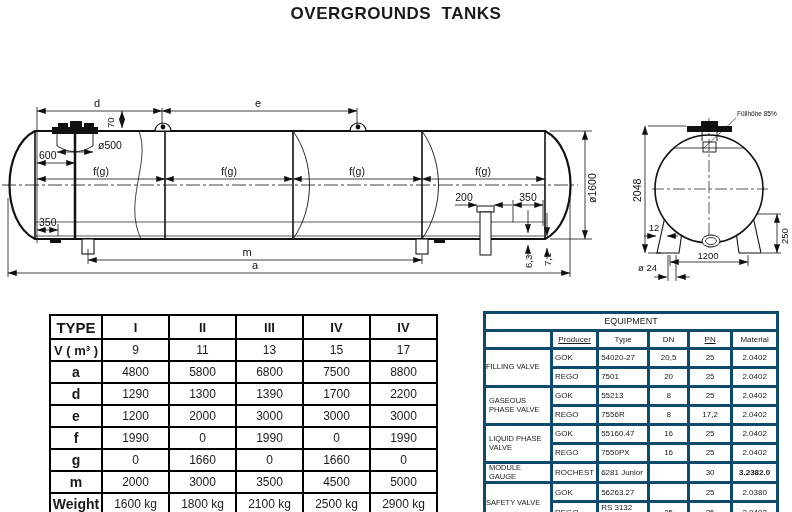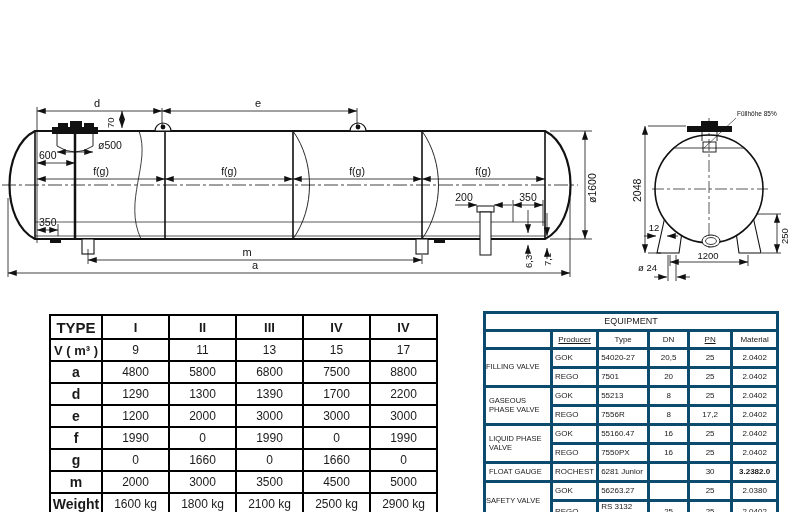--- a/index.html
+++ b/index.html
@@ -38,20 +38,21 @@
   .equip-table .b{font-weight:bold;}
   .equip-table tr td{height:16px;}
   .cw-label{width:60px;}.cw-prod{width:36px;text-decoration:underline;}.cw-type{width:44px;}
   .cw-dn{width:33px;}.cw-pn{width:36px;text-decoration:underline;}.cw-mat{width:39px;}
 </style>
 </head>
 <body>
 
 <div class="sheet">
 
+  <div class="title">OVERGROUNDS  TANKS</div>
 
   <svg width="792" height="310" viewBox="0 0 792 310">
     <defs>
       <marker id="ar" viewBox="0 0 10 8" refX="10" refY="4" markerWidth="9" markerHeight="7" markerUnits="userSpaceOnUse" orient="auto-start-reverse">
         <path d="M0,0.5 L10,4 L0,7.5 Z" fill="#111"></path>
       </marker>
     </defs>
 
     <g stroke="#111" fill="none" stroke-width="1">
 
@@ -340,21 +341,21 @@
       <td class="c">2.0402</td>
     </tr>
     <tr>
       <td>REGO</td>
       <td>7550PX</td>
       <td class="c">16</td>
       <td class="c">25</td>
       <td class="c">2.0402</td>
     </tr>
     <tr>
-      <td class="glabel">FLOAT GAUGE</td>
+      <td class="glabel">MODULE GAUGE</td>
       <td>ROCHEST</td>
       <td style="white-space:nowrap">6281 Junior</td>
       <td class="c"></td>
       <td class="c">30</td>
       <td class="c b">3.2382.0</td>
     </tr>
     <tr>
       <td rowspan="2" class="glabel gcenter">SAFETY VALVE</td>
       <td>GOK</td>
       <td>56263.27</td>

